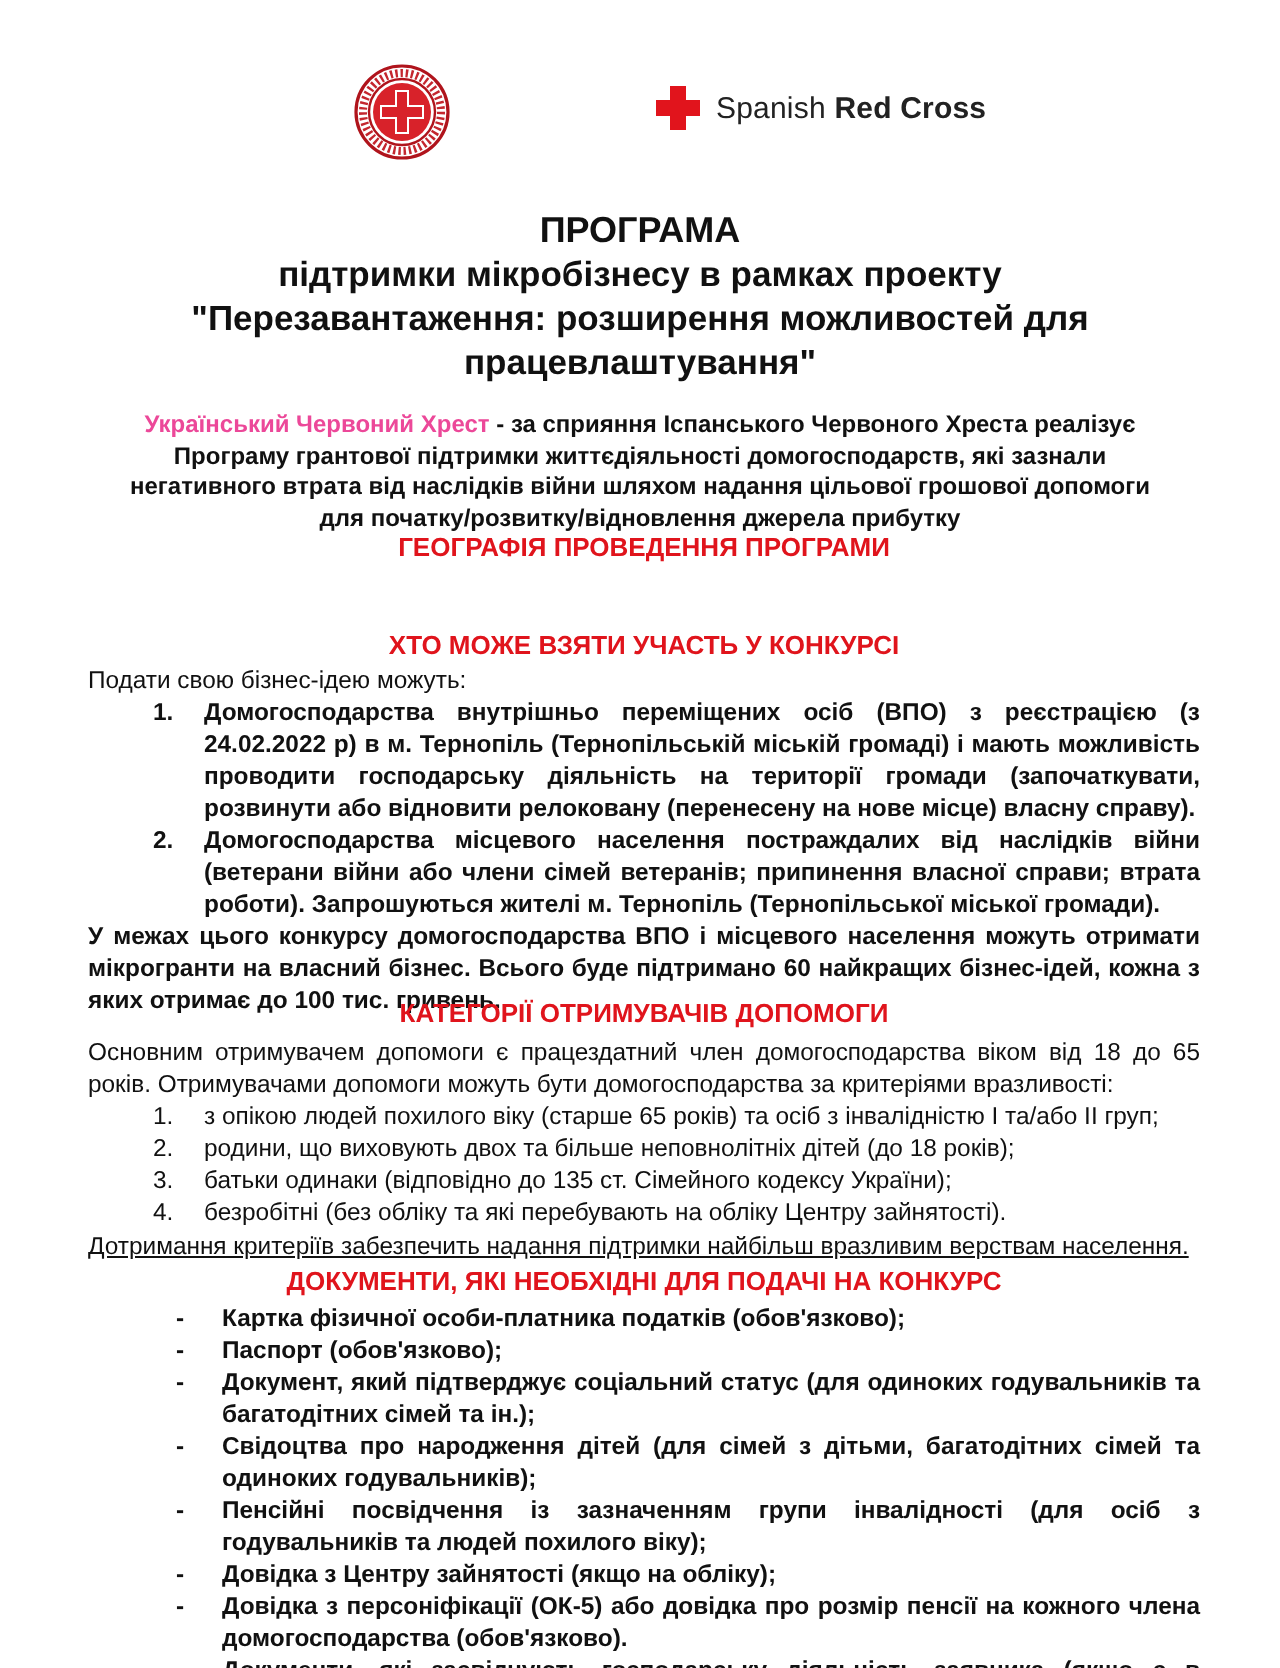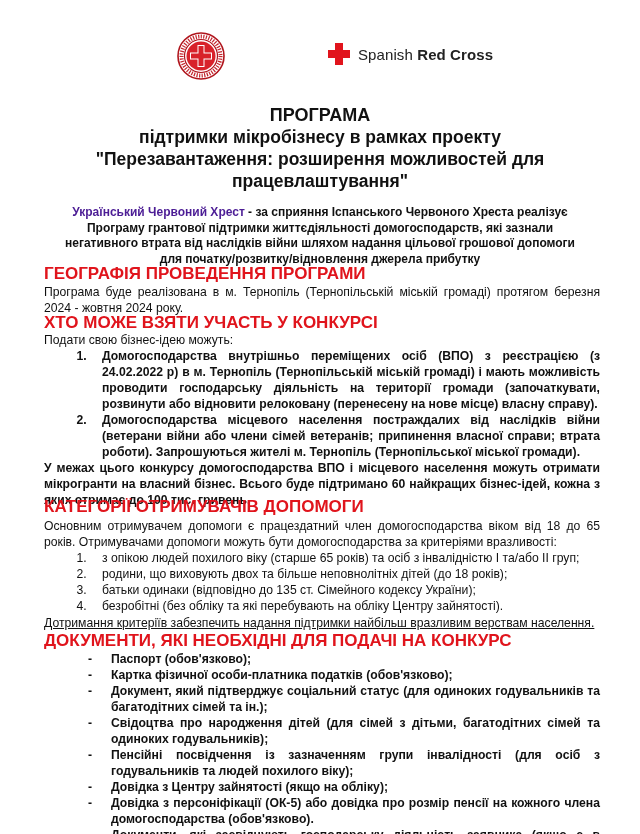--- a/index.html
+++ b/index.html
@@ -21,23 +21,23 @@
     .src-text .bold { font-weight: bold; text-align: right; }
 
     
     .titles { position: absolute; top: 104px; left: 0; width: 640px; text-align: center; font-weight: bold; }
     .title-main { font-size: 18px; line-height: 22px; }
     .title-sub { font-size: 17.5px; line-height: 22px; }
 
     .content { position: absolute; left: 44px; width: 556px; font-size: 12.2px; line-height: 16px; }
     .center { text-align: center; }
     .justify { text-align: justify; }
-    .red { color: #4c1d95; }
+    .red { color: #ec4899; }
     .bold { font-weight: bold; }
-    .section-head { color: #e0141c; font-weight: bold; text-align: left; font-size: 17px; line-height: 18px; }
+    .section-head { color: #e0141c; font-weight: bold; text-align: center; font-size: 13px; line-height: 18px; }
     .underline { text-decoration: underline; }
 
     ol.num { margin: 0; padding: 0 0 0 46px; }
     ol.num li { padding-left: 12px; text-align: justify; }
     ul.dash { list-style: none; margin: 0; padding: 0 0 0 44px; }
     ul.dash li { position: relative; padding-left: 23px; text-align: justify; }
     ul.dash li::before { content: "-"; position: absolute; left: 0; top: 0; font-weight: bold; }
   </style>
 </head>
 <body>
@@ -67,21 +67,20 @@
     <div class="title-sub">"Перезавантаження: розширення можливостей для</div>
     <div class="title-sub">працевлаштування"</div>
   </div>
 
   <div class="content center bold" style="top: 205px; left: 60px; width: 520px; font-size: 12px; line-height: 15.5px;">
     <span class="red">Український Червоний Хрест</span><span> -  за сприяння  Іспанського Червоного Хреста реалізує Програму грантової підтримки життєдіяльності домогосподарств, які зазнали негативного втрата від наслідків війни шляхом надання цільової грошової допомоги для початку/розвитку/відновлення  джерела прибутку</span>
   </div>
 
   <div class="content" style="top: 265px;">
     <div class="section-head">ГЕОГРАФІЯ ПРОВЕДЕННЯ ПРОГРАМИ</div>
-    <div class="justify" style="margin-top:1px;">Програма буде реалізована в м. Тернопіль (Тернопільській міській громаді) протягом березня 2024 - жовтня 2024 року.</div>
   </div>
 
   <div class="content" style="top: 314px;">
     <div class="section-head">ХТО МОЖЕ ВЗЯТИ УЧАСТЬ У КОНКУРСІ</div>
     <div style="margin-top:0;">Подати свою бізнес-ідею можуть:</div>
     <ol class="num bold">
       <li>Домогосподарства внутрішньо переміщених осіб (ВПО) з реєстрацією (з 24.02.2022 р) в м. Тернопіль (Тернопільській міській громаді) і мають можливість проводити господарську діяльність на території громади (започаткувати, розвинути або відновити релоковану (перенесену на нове місце) власну справу).</li>
       <li>Домогосподарства місцевого населення постраждалих від наслідків війни (ветерани війни або члени сімей ветеранів; припинення власної справи; втрата роботи). Запрошуються жителі м. Тернопіль (Тернопільської міської громади).</li>
     </ol>
     <div class="justify bold">У межах цього конкурсу домогосподарства ВПО і місцевого населення можуть отримати мікрогранти на власний бізнес. Всього буде підтримано 60 найкращих бізнес-ідей, кожна з яких отримає до 100 тис. гривень.</div>
@@ -95,22 +94,22 @@
       <li>родини, що виховують двох та більше неповнолітніх дітей (до 18 років);</li>
       <li>батьки одинаки (відповідно до 135 ст. Сімейного кодексу України);</li>
       <li>безробітні (без обліку та які перебувають на обліку Центру зайнятості).</li>
     </ol>
     <div class="justify underline" style="line-height:18px;">Дотримання критеріїв забезпечить надання підтримки найбільш вразливим верствам населення.</div>
   </div>
 
   <div class="content" style="top: 632px;">
     <div class="section-head">ДОКУМЕНТИ, ЯКІ НЕОБХІДНІ ДЛЯ ПОДАЧІ НА КОНКУРС</div>
     <ul class="dash bold" style="margin-top:1px;">
+      <li>Картка фізичної особи-платника податків (обов'язково);</li>
       <li>Паспорт (обов'язково);</li>
-      <li>Картка фізичної особи-платника податків (обов'язково);</li>
       <li>Документ, який підтверджує соціальний статус (для одиноких годувальників  та багатодітних сімей та ін.);</li>
       <li>Свідоцтва про народження дітей (для сімей з дітьми, багатодітних сімей та одиноких годувальників);</li>
       <li>Пенсійні посвідчення із зазначенням групи інвалідності (для осіб з годувальників та людей похилого віку);</li>
       <li>Довідка з Центру зайнятості (якщо на обліку);</li>
       <li>Довідка з персоніфікації (ОК-5) або довідка про розмір пенсії на кожного члена домогосподарства (обов'язково).</li>
       <li>Документи, які засвідчують господарську діяльність заявника (якщо є в наявності: ФОП,</li>
     </ul>
   </div>
 
 </div>

